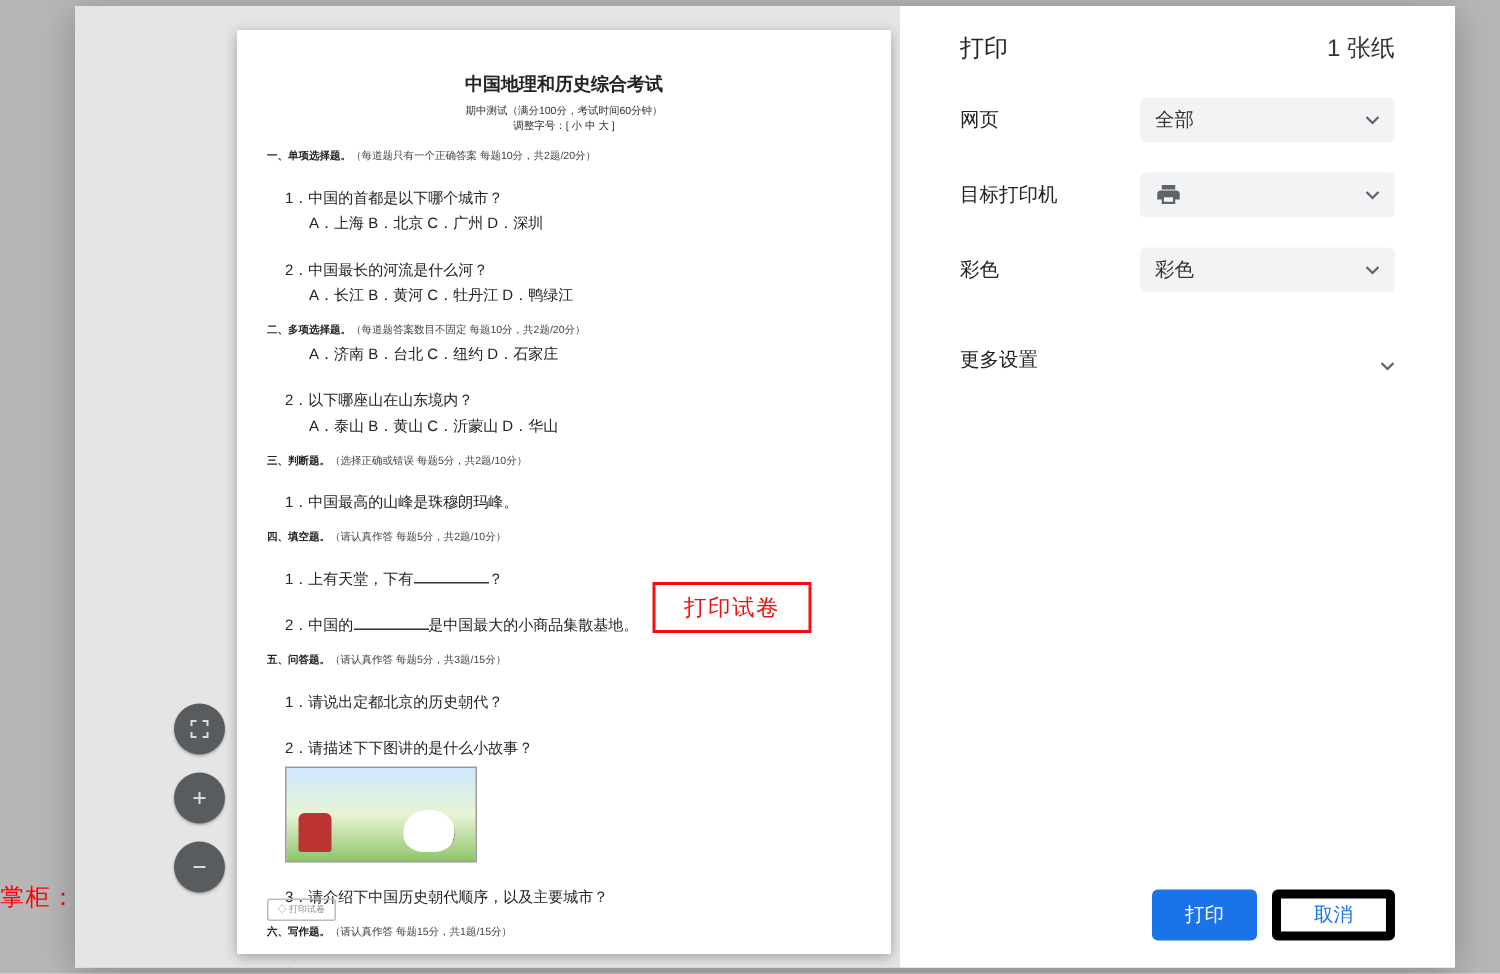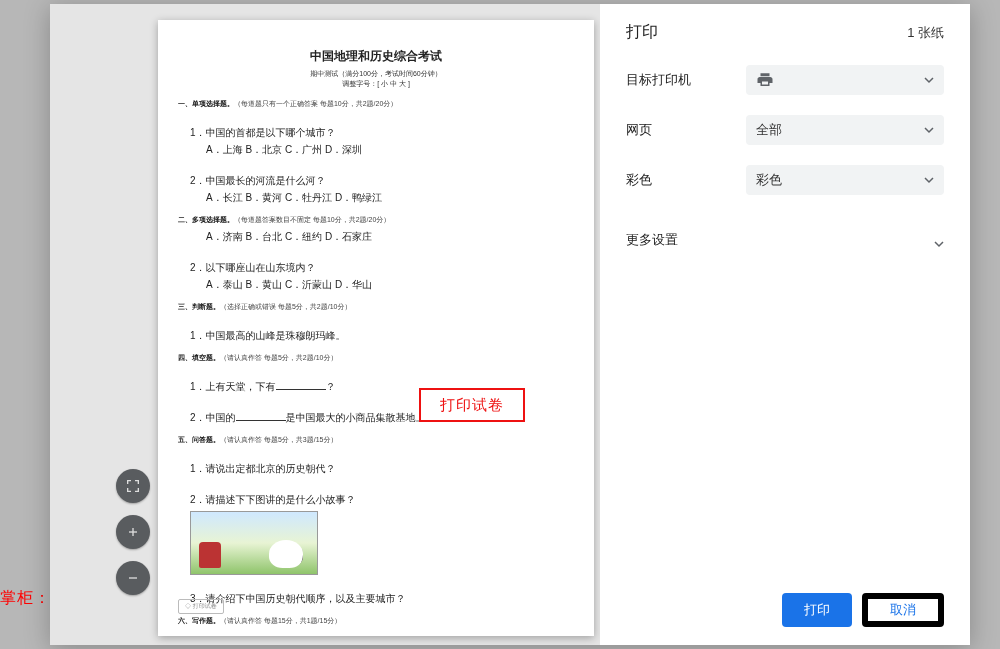--- a/index.html
+++ b/index.html
@@ -79,21 +79,21 @@
       bottom: 22px;
       font-size:6px;
       border:1px solid #bbb;
       padding:2px 6px;
       border-radius:2px;
       color:#888;
     }
 
     .annotation {
       position: absolute;
-      left: 369px;
+      left: 385px;
       top: 384px;
       width: 106px;
       height: 34px;
       border: 2px solid #e11;
       display: flex;
       align-items: center;
       justify-content: center;
       font-size: 15px;
       color: #e11;
       letter-spacing: 1px;
@@ -113,29 +113,29 @@
       background: #595c5f;
       display: flex; align-items: center; justify-content: center;
       cursor: pointer;
       box-shadow: 0 1px 2px rgba(0,0,0,.3);
     }
     .fbtn svg { width: 16px; height: 16px; }
 
     .right-pane {
       width: 370px;
       background: #fff;
-      padding: 18px 26px;
+      padding: 18px 40px;
       display: flex;
       flex-direction: column;
       font-size: 13px;
       color: #222;
     }
     .rp-header { display: flex; justify-content: space-between; align-items: baseline; margin-bottom: 22px; }
     .rp-title { font-size: 16px; }
-    .rp-count { font-size: 13px; color: #333; }
+    .rp-count { font-size: 16px; color: #333; }
     .rp-row { display: flex; align-items: center; margin-bottom: 20px; }
     .rp-label { width: 120px; font-size: 13px; color: #222; }
     .rp-control {
       flex: 1;
       height: 30px;
       background: #f1f3f4;
       border-radius: 4px;
       display: flex;
       align-items: center;
       padding: 0 10px;
@@ -273,48 +273,48 @@
             </g>
           </svg>
       </div>
     </div>
   </div>
 
   <div class="right-pane">
     <div class="rp-header">
       <div class="rp-title">打印</div>
       <div class="rp-count">1 张纸</div>
+    </div>
+
+    <div class="rp-row">
+      <div class="rp-label">网页</div>
+      <div class="rp-control">
+        <span>全部</span>
+        <svg class="chev" viewBox="0 0 10 10">
+            <polyline points="1 3 5 7 9 3"></polyline>
+          </svg>
+      </div>
     </div>
 
     <div class="rp-row">
       <div class="rp-label">目标打印机</div>
       <div class="rp-control">
         <span class="ctl-left">
           <svg width="18" height="18" viewBox="0 0 24 24">
               <path fill="#5f6368" d="M19 8H5c-1.66 0-3 1.34-3 3v5h4v4h12v-4h4v-5c0-1.66-1.34-3-3-3zM16 18H8v-4h8v4zM18 3H6v4h12V3z"></path>
             </svg>
           <span></span>
         </span>
         <svg class="chev" viewBox="0 0 10 10">
             <polyline points="1 3 5 7 9 3"></polyline>
           </svg>
       </div>
     </div>
 
     <div class="rp-row">
-      <div class="rp-label">网页</div>
-      <div class="rp-control">
-        <span>全部</span>
-        <svg class="chev" viewBox="0 0 10 10">
-            <polyline points="1 3 5 7 9 3"></polyline>
-          </svg>
-      </div>
-    </div>
-
-    <div class="rp-row">
       <div class="rp-label">彩色</div>
       <div class="rp-control">
         <span>彩色</span>
         <svg class="chev" viewBox="0 0 10 10">
             <polyline points="1 3 5 7 9 3"></polyline>
           </svg>
       </div>
     </div>
 
     <div class="rp-more">

